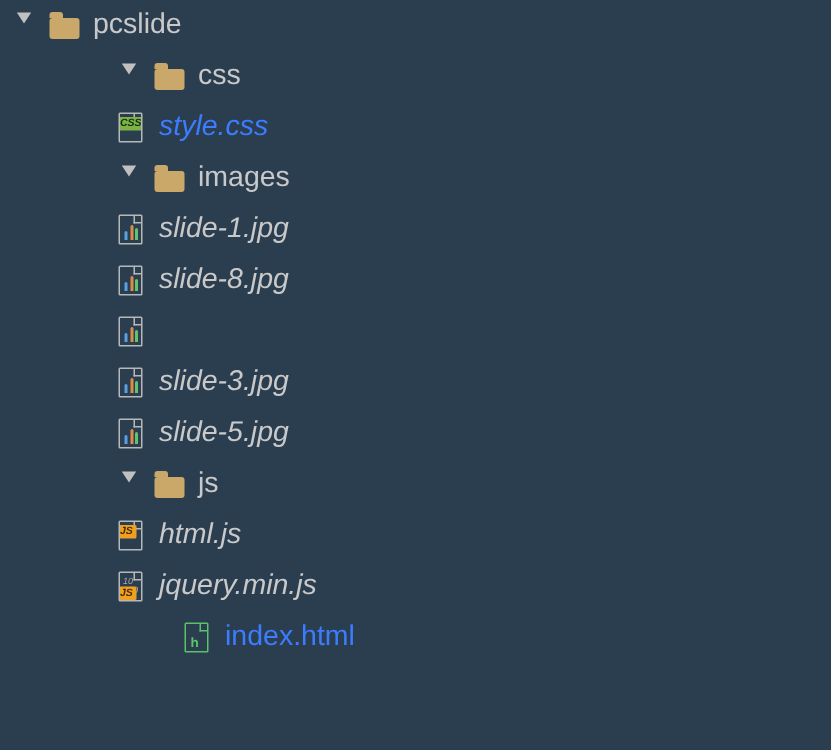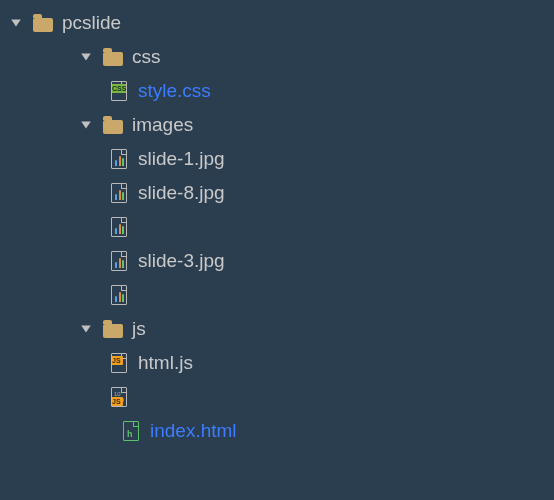--- a/index.html
+++ b/index.html
@@ -8,30 +8,30 @@
     font-family: "Helvetica Neue", Arial, sans-serif;
     font-size: 19px;
     color: #c9c9c9;
     width: 554px;
     height: 500px;
     overflow: hidden;
     padding-top: 6px;
   }
   .row {
     display: flex;
-    align-items: center;
+    align-items: flex-start;
     height: 34px;
     cursor: pointer;
     user-select: none;
     padding-left: 8px;
   }
   .indent-0 { padding-left: 8px; }
   .indent-1 { padding-left: 78px; }
   .indent-2 { padding-left: 120px; }
-  .indent-2b { padding-left: 108px; }
+  .indent-2b { padding-left: 76px; font-style: italic; }
   .chev {
     width: 16px;
     display: inline-flex;
     justify-content: center;
     align-items: center;
     margin-right: 8px;
     flex-shrink: 0;
   }
   .chev svg { width: 12px; height: 12px; }
   .icon {
@@ -230,20 +230,21 @@
   <span class="icon">
     <div class="page">
         <div class="fold2"></div>
         <div class="img-bars">
           <span class="b1"></span>
           <span class="b2"></span>
           <span class="b3"></span>
         </div>
       </div>
   </span>
+  <span class="label">slide-5.jpg</span>
 </div>
 
 <div class="row indent-1">
   <span class="chev">
     <svg viewBox="0 0 10 10">
         <polygon points="1,2 9,2 5,8" fill="#c0c0c0"></polygon>
       </svg>
   </span>
   <span class="icon">
       <div class="folder-body"></div>
@@ -261,20 +262,21 @@
   <span class="label">html.js</span>
 </div>
 <div class="row indent-2b">
   <span class="icon">
     <div class="page">
         <div class="fold2"></div>
         <span class="bin">10<br>010</span>
         <span class="badge badge-js lower">JS</span>
       </div>
   </span>
+  <span class="label">jquery.min.js</span>
 </div>
 
 <div class="row indent-2">
   <span class="icon">
     <div class="page html">
         <div class="fold2" style="border-color:#5bc26b;"></div>
         <span class="html-h">h</span>
       </div>
   </span>
   <span class="label highlight">index.html</span>

